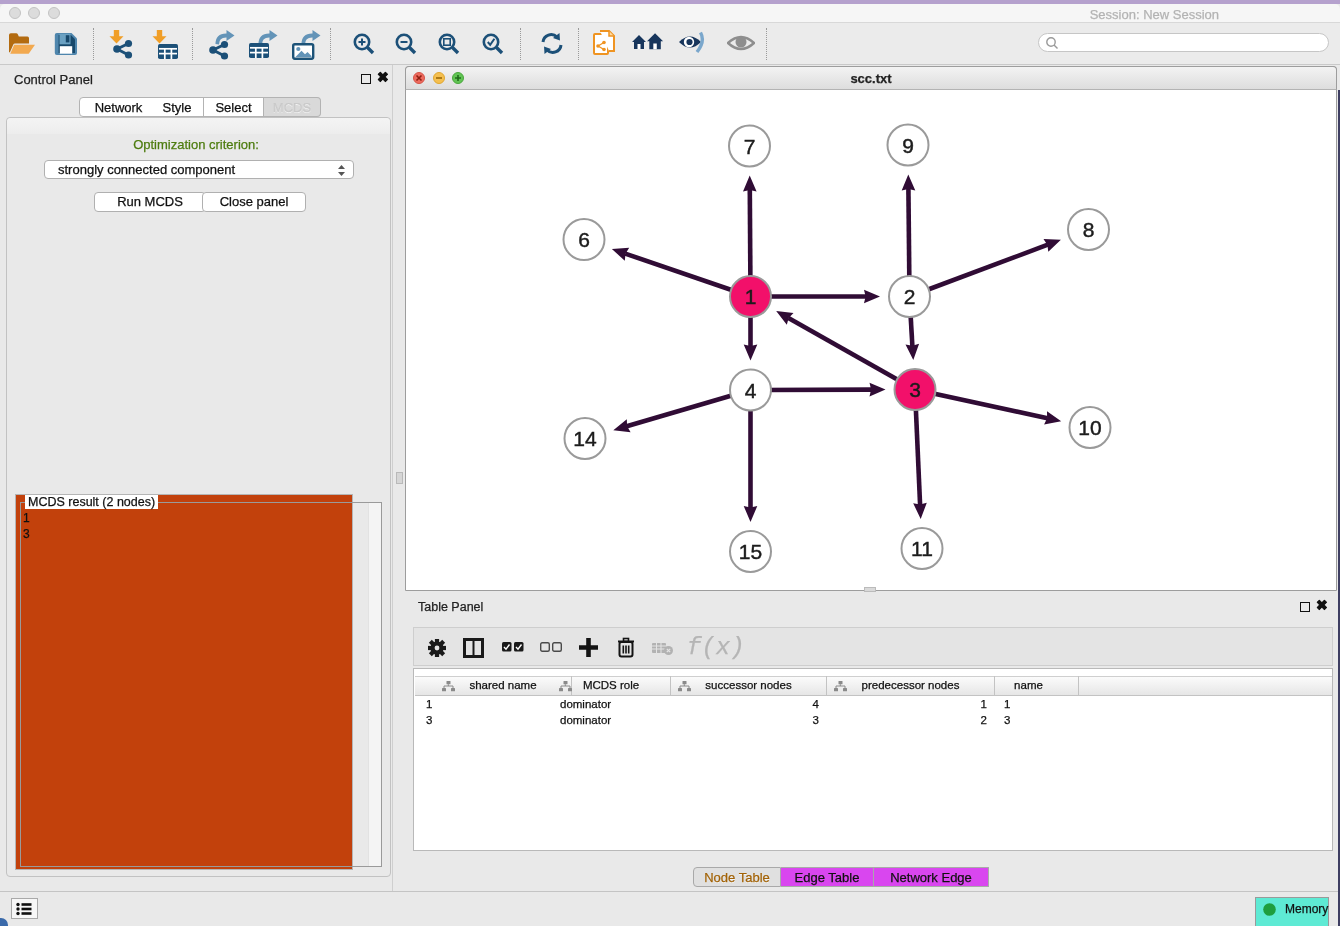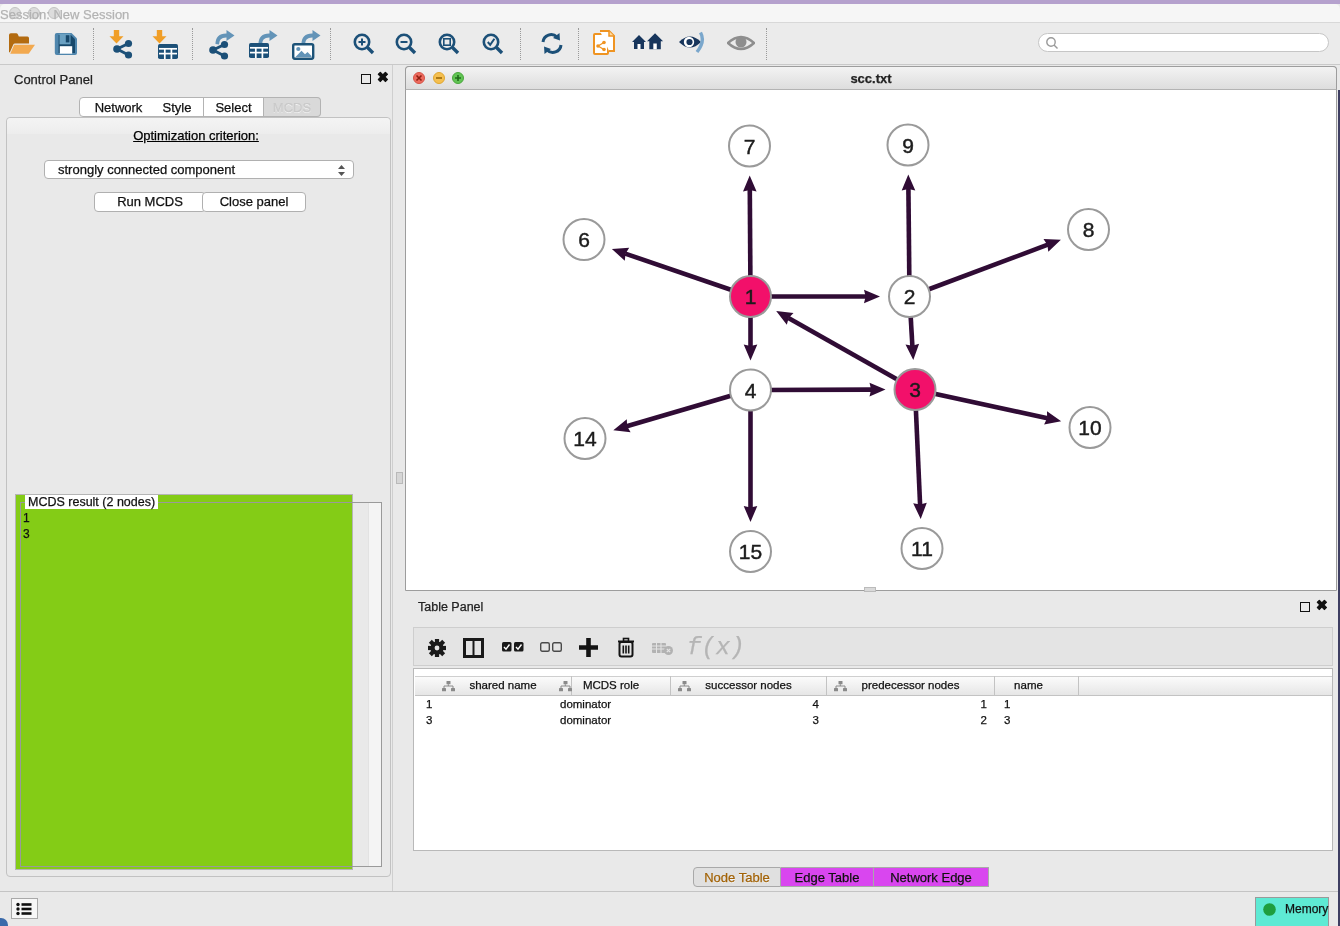--- a/index.html
+++ b/index.html
@@ -1,36 +1,36 @@
 <!DOCTYPE html>
 <html><head><meta charset="utf-8"><style>
 * { margin:0; padding:0; box-sizing:border-box; }
 html,body { width:1340px; height:926px; overflow:hidden; }
 body { -webkit-text-stroke:0.25px; font-family:"Liberation Sans",sans-serif; background:#e9e9e9; position:relative; }
 .abs { position:absolute; }
 #deskstrip { left:0; top:0; width:1340px; height:4px; background:#b5a1cd; }
 #winbody { left:0; top:4px; width:1340px; height:922px; background:#e9e9e9; border-radius:5px 5px 0 0; }
 #titlebar { left:0; top:4px; width:1340px; height:19px; background:#f6f6f6; border-radius:5px 5px 0 0; border-bottom:1px solid #d8d8d8;}
 .tl { width:12px; height:12px; border-radius:50%; background:#dcdcdc; border:1px solid #c3c3c3; top:6.5px; }
-#title { width:1219px; text-align:left; top:7px; font-size:13px; color:#b3b3b3; }
+#title { width:1219px; text-align:right; top:7px; font-size:13px; color:#b3b3b3; }
 #toolbar { left:0; top:23px; width:1340px; height:42px; background:#ebebeb; border-bottom:1px solid #c9c9c9; }
 .sep { top:28px; width:1px; height:32px; border-left:1px dotted #9a9a9a; }
 #search { left:1038px; top:33px; width:291px; height:19px; background:#fff; border:1px solid #c6c6c6; border-radius:10px; }
 
 #cpanel { left:0; top:65px; width:392px; height:826px; background:#e9e9e9; }
 .sqicon { width:10px; height:10px; border:1.5px solid #111; }
 .xicon { font-size:14px; color:#111; font-weight:bold; }
 .tab { position:absolute; top:0; height:20px; background:#fff; border:1px solid #b3b3b3; font-size:13px; color:#111; text-align:center; line-height:19px; }
 .tab.dis { background:#d9d9d9; color:#c9c9c9; text-shadow:0 1px 0 #f2f2f2; }
 #cpbox { left:6px; top:117px; width:385px; height:760px; border:1px solid #c2c2c2; border-radius:4px; background:#e9e9e9; }
 #cpboxtop { left:7px; top:118px; width:383px; height:16px; background:linear-gradient(#f4f4f4,#ededed); border-radius:4px 4px 0 0;}
-#optlabel { left:0; top:128px; width:392px; text-align:center; font-size:13px; color:#000000;text-decoration:underline; }
+#optlabel { left:0; top:137px; width:392px; text-align:center; font-size:13px; color:#4d7c0f; }
 #selbox { left:44px; top:160px; width:310px; height:19px; background:#fff; border:1px solid #b0b0b0; border-radius:4px; font-size:13px; color:#111; line-height:17px; padding-left:13px; }
 .btn { position:absolute; top:192px; height:20px; background:#fff; border:1px solid #b0b0b0; border-radius:4px; font-size:13px; color:#111; text-align:center; line-height:18px; }
-#resultbox { left:15px; top:494px; width:338px; height:376px; background:#84cc16; border:1px solid #b5b5b5; }
+#resultbox { left:15px; top:494px; width:338px; height:376px; background:#c2410c; border:1px solid #b5b5b5; }
 #fieldset { left:4px; top:7px; width:362px; height:365px; border:1px solid #9a9a9a; }
 #legend { left:9px; top:0px; background:#fff; padding:0 3px; font-size:12.5px; color:#111; }
 #resitems { left:7px; top:15px; font-size:12px; color:#111; line-height:16px; }
 #resscroll { left:352px; top:8px; width:13px; height:363px; background:#f4f4f4; border-left:1px solid #e2e2e2; }
 
 #vsplit { left:392px; top:65px; width:1px; height:826px; background:#cfcfcf; }
 #vgrip { left:396px; top:472px; width:7px; height:12px; background:#d6d6d6; border:1px solid #b9b9b9; }
 
 #netwin { left:405px; top:66px; width:932px; height:525px; background:#fff; border:1px solid #9d9d9d; border-radius:4px 4px 0 0; }
 #nettitle { left:405px; top:66px; width:932px; height:24px; background:linear-gradient(#f3f3f3,#dddddd); border:1px solid #9d9d9d; border-bottom:1px solid #b3b3b3; border-radius:4px 4px 0 0; }

